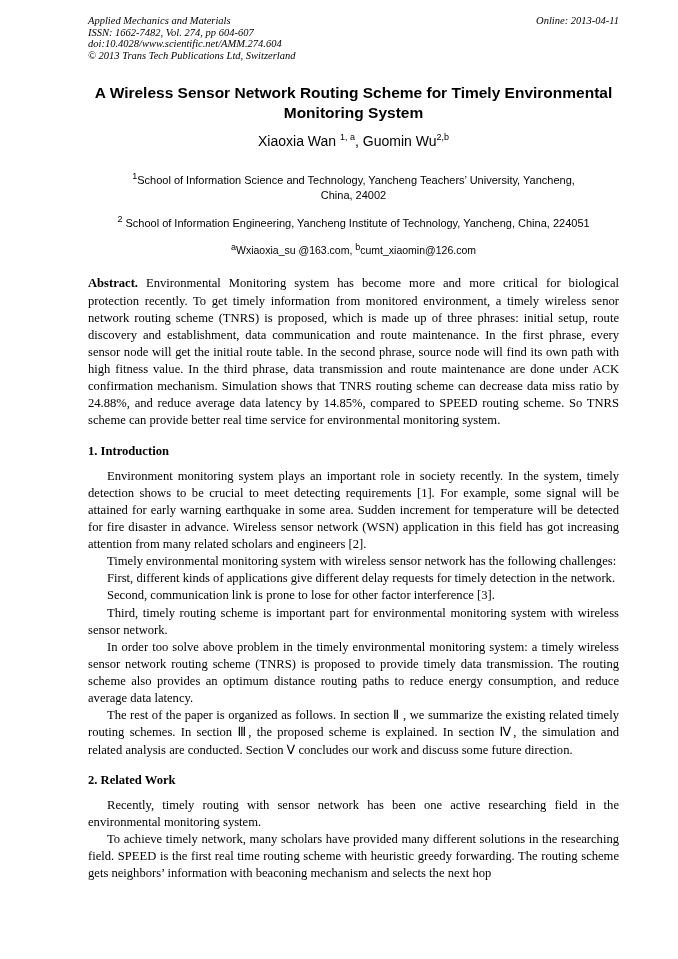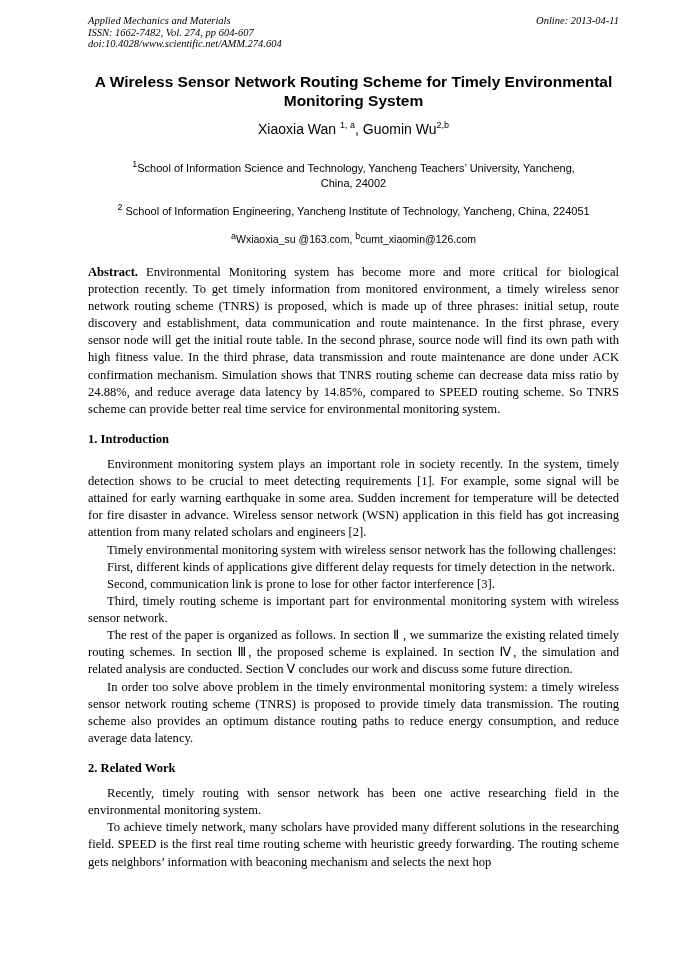--- a/index.html
+++ b/index.html
@@ -93,20 +93,21 @@
 
 <div class="page">
 
   <div class="jheader">
     <div class="jheader-row1">
       <span>Applied Mechanics and Materials</span>
       <span>Online: 2013-04-11</span>
     </div>
     <div>ISSN: 1662-7482, Vol. 274, pp 604-607</div>
     <div>doi:10.4028/www.scientific.net/AMM.274.604</div>
+    <div>© 2013 Trans Tech Publications Ltd, Switzerland</div>
   </div>
 
   <h1 class="title">A Wireless Sensor Network Routing Scheme for Timely Environmental Monitoring System</h1>
 
   <div class="authors">
     <span>Xiaoxia Wan </span><sup>1, a</sup><span>, </span><span>Guomin Wu</span><sup>2,b</sup>
   </div>
 
   <div class="affil affil-1">
     <sup>1</sup><span>School of Information Science and Technology, Yancheng Teachers’ University, Yancheng, China, 24002</span>
@@ -125,22 +126,22 @@
     <span class="abs-label">Abstract.</span><span> Environmental Monitoring system has become more and more critical for biological protection recently.  To get timely information from monitored environment, a timely wireless senor network routing scheme (TNRS) is proposed, which is made up of three phrases: initial setup, route discovery and establishment, data communication and route maintenance. In the first phrase, every sensor node will get the initial route table. In the second phrase, source node will find its own path with high fitness value. In the third phrase, data transmission and route maintenance are done under ACK confirmation mechanism. Simulation shows that TNRS routing scheme can decrease data miss ratio by 24.88%, and reduce average data latency by 14.85%, compared to SPEED routing scheme. So TNRS scheme can provide better real time service for environmental monitoring system.</span>
   </div>
 
   <section>
     <h2 class="sec-heading">1. Introduction</h2>
     <p class="para">Environment monitoring system plays an important role in society recently. In the system, timely detection shows to be crucial to meet detecting requirements [1]. For example, some signal will be attained for early warning earthquake in some area. Sudden increment for temperature will be detected for fire disaster in advance.   Wireless sensor network (WSN) application in this field has got increasing attention from many related scholars and engineers [2].</p>
     <p class="para">Timely environmental monitoring system with wireless sensor network has the following challenges:</p>
     <p class="para">First, different kinds of applications give different delay requests for timely detection in the network.</p>
     <p class="para">Second, communication link is prone to lose for other factor interference [3].</p>
     <p class="para">Third, timely routing scheme is important part for environmental monitoring system with wireless sensor network.</p>
+    <p class="para">In order too solve above problem in the timely environmental monitoring system: a timely wireless sensor network routing scheme (TNRS) is proposed to provide timely data transmission. The routing scheme also provides an optimum distance routing paths to reduce energy consumption, and reduce average data latency.</p>
     <p class="para">The rest of the paper is organized as follows. In section Ⅱ , we summarize the existing related timely routing schemes. In section Ⅲ, the proposed scheme is explained. In section Ⅳ, the simulation and related analysis are conducted. Section Ⅴ concludes our work and discuss some future direction.</p>
-    <p class="para">In order too solve above problem in the timely environmental monitoring system: a timely wireless sensor network routing scheme (TNRS) is proposed to provide timely data transmission. The routing scheme also provides an optimum distance routing paths to reduce energy consumption, and reduce average data latency.</p>
   </section>
 
   <section>
     <h2 class="sec-heading">2. Related Work</h2>
     <p class="para">Recently, timely routing with sensor network has been one active researching field in the environmental monitoring system.</p>
     <p class="para">To achieve timely network, many scholars have provided many different solutions in the researching field. SPEED is the first real time routing scheme with heuristic greedy forwarding. The routing scheme gets neighbors’ information with beaconing mechanism and selects the next hop</p>
   </section>
 
 </div>
 

